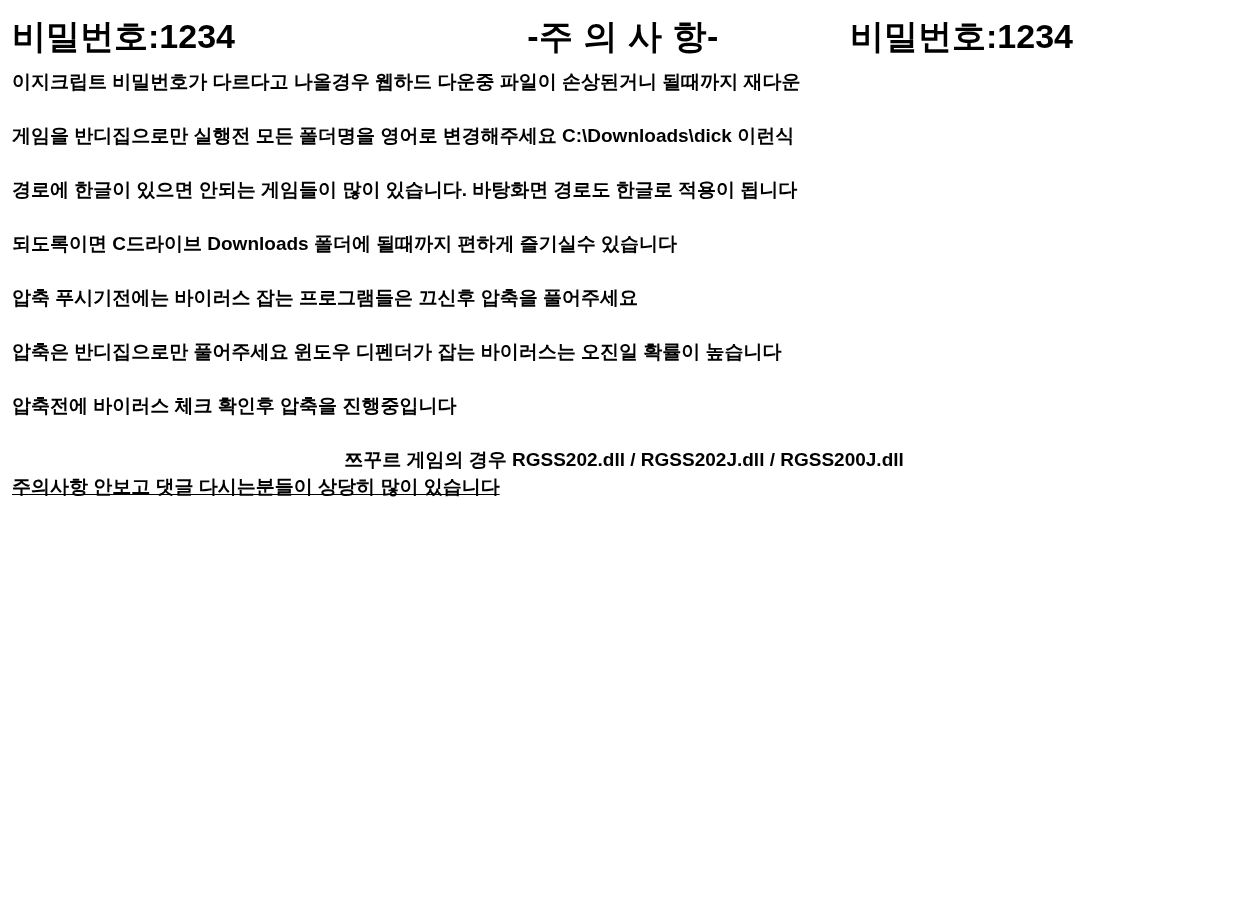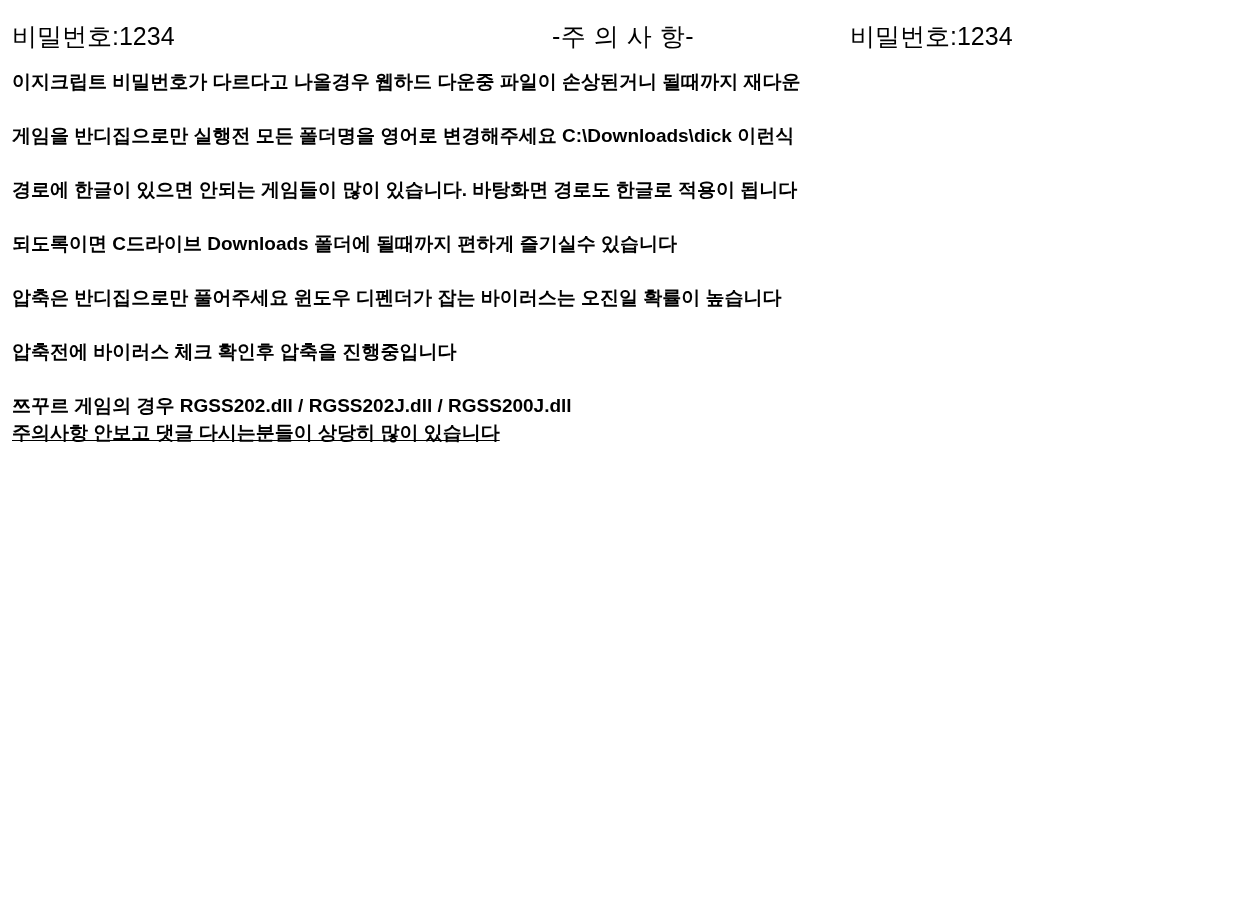--- a/index.html
+++ b/index.html
@@ -19,22 +19,22 @@
     height: 897px;
     position: relative;
     box-sizing: border-box;
     padding: 14px 10px 0 10px;
   }
 
   
   .header-row {
     position: relative;
     height: 44px;
-    font-weight: normal;
-    font-size: 25px;
+    font-weight: bold;
+    font-size: 34px;
     line-height: 44px;
     white-space: nowrap;
   }
   .header-left {
     position: absolute;
     left: 2px;
     top: 0;
   }
   .header-center {
     position: absolute;
@@ -57,20 +57,21 @@
   
   .line {
     font-weight: bold;
     font-size: 19px;
     line-height: 1.0;
     white-space: nowrap;
     margin: 0 0 35px 2px;
   }
   .line.tight {
     margin-bottom: 8px;
+    text-align: center;
   }
   .line.group-end {
     margin-bottom: 35px;
   }
   .line.last {
     margin-bottom: 0;
     text-decoration: underline;
   }
 </style>
 </head>
@@ -82,19 +83,20 @@
     <span class="header-left">비밀번호:1234</span>
     <span class="header-center">-주  의  사  항-</span>
     <span class="header-right">비밀번호:1234</span>
   </div>
 
   <div class="body-block">
     <p class="line">이지크립트 비밀번호가 다르다고 나올경우 웹하드 다운중 파일이 손상된거니 될때까지 재다운</p>
     <p class="line">게임을 반디집으로만 실행전 모든 폴더명을 영어로 변경해주세요 C:\Downloads\dick 이런식</p>
     <p class="line">경로에 한글이 있으면 안되는 게임들이 많이 있습니다. 바탕화면 경로도 한글로 적용이 됩니다</p>
     <p class="line">되도록이면 C드라이브 Downloads 폴더에 될때까지 편하게 즐기실수 있습니다</p>
+    <p class="line">압축 푸시기전에는 바이러스 잡는 프로그램들은 끄신후 압축을 풀어주세요</p>
     <p class="line">압축은 반디집으로만 풀어주세요 윈도우 디펜더가 잡는 바이러스는 오진일 확률이 높습니다</p>
     <p class="line">압축전에 바이러스 체크 확인후 압축을 진행중입니다</p>
     <p class="line tight">쯔꾸르 게임의 경우 RGSS202.dll / RGSS202J.dll / RGSS200J.dll</p>
     <p class="line last">주의사항 안보고 댓글 다시는분들이 상당히 많이 있습니다</p>
   </div>
 
 </div>
 
 </body></html>

